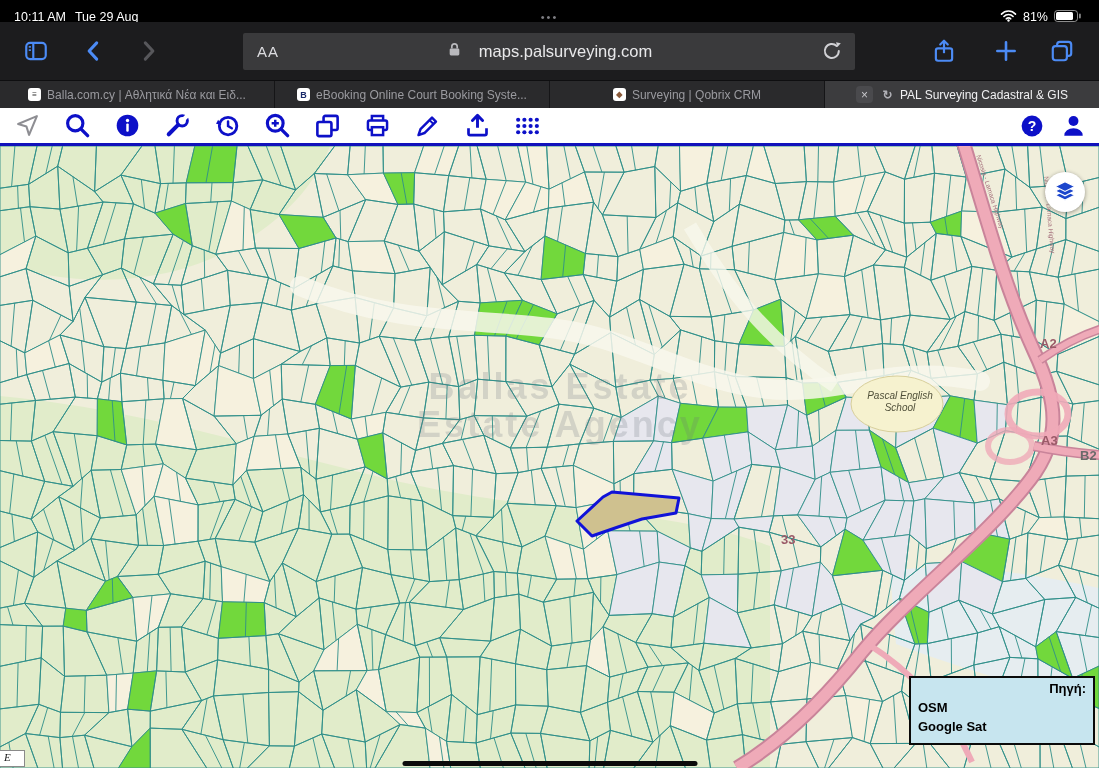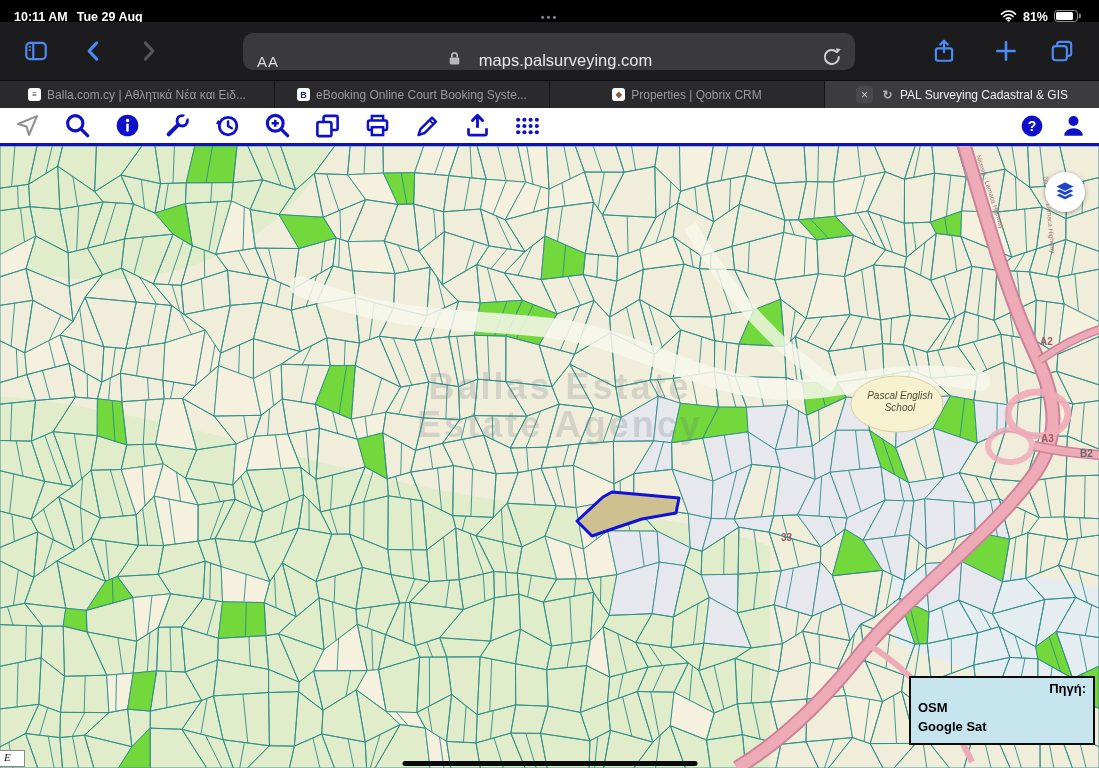--- a/index.html
+++ b/index.html
@@ -1,30 +1,30 @@
 <!DOCTYPE html>
 <html><head>
 <meta charset="utf-8">
 <style>
   html,body{margin:0;padding:0;background:#000;}
   body{width:1099px;height:768px;overflow:hidden;font-family:"Liberation Sans",sans-serif;-webkit-font-smoothing:antialiased;}
   .screen{position:relative;width:1099px;height:768px;background:#000;}
 
   
   .status-bar{position:absolute;top:0;left:0;width:100%;height:34px;background:#000;color:#fff;
-    display:flex;align-items:center;justify-content:space-between;font-size:12.5px;font-weight:700;}
+    display:flex;align-items:center;justify-content:space-between;font-size:12.5px;font-weight:400;}
   .sb-left{display:flex;gap:9px;padding-left:14px;}
   .sb-center{position:absolute;left:50%;transform:translateX(-50%);color:#7d7d82;font-size:11px;letter-spacing:2px;}
   .sb-right{display:flex;align-items:center;gap:6px;padding-right:18px;}
 
   
   .browser-bar{position:absolute;top:22px;left:0;width:100%;height:58px;background:#1c1c1e;}
   .chrome-btn{position:absolute;top:16px;background:none;border:none;padding:0;cursor:pointer;width:28px;height:28px;}
-  .addr{position:absolute;left:243px;top:11px;width:612px;height:37px;background:#3a3a3c;border-radius:10px;
-    display:flex;align-items:flex-end;color:#e8e8ea;}
+  .addr{position:absolute;left:243px;top:11px;width:612px;height:37px;background:#3a3a3c;border-radius:2px;
+    display:flex;align-items:center;color:#e8e8ea;}
   .addr .aa{font-size:15px;color:#dcdce0;padding:0 4px 0 14px;letter-spacing:1px;background:none;border:none;cursor:pointer;}
   .addr .mid{flex:1;display:flex;align-items:center;justify-content:center;gap:18px;font-size:16.5px;}
   .addr .reload{background:none;border:none;padding:0 12px 0 4px;cursor:pointer;height:24px;}
 
   
   .tab-bar{position:absolute;top:80px;left:0;width:100%;height:28px;background:#202022;display:flex;border-top:1px solid #0e0e10;box-sizing:border-box;}
   .tab{flex:1;display:flex;align-items:center;justify-content:center;gap:6px;background:#2a2a2c;color:#9a9a9f;
     font-size:12px;border-right:1px solid #151517;overflow:hidden;white-space:nowrap;cursor:pointer;padding:0 8px;min-width:0;}
   .tab:last-child{border-right:none;}
   .tab.active{background:#3c3c3e;color:#f0f0f2;}
@@ -45,21 +45,21 @@
   .ticon{width:27px;height:27px;background:none;border:none;padding:0;cursor:pointer;display:flex;align-items:center;justify-content:center;}
   .ticon svg{display:block;}
 
   
   .map{position:absolute;top:146px;left:0;width:1099px;height:622px;overflow:hidden;background:#f0eedb;}
   #map-svg{position:absolute;left:0;top:0;}
   .watermark{position:absolute;left:290px;top:222px;width:540px;text-align:center;font-size:36px;font-weight:bold;
     color:rgba(105,112,125,.22);letter-spacing:3px;line-height:1.05;pointer-events:none;}
   .maplabel{position:absolute;pointer-events:none;}
   .school{left:864px;top:244px;width:72px;font-size:10px;line-height:1.2;text-align:center;color:#50503a;font-style:italic;}
-  .badge{font-size:10px;font-weight:bold;color:#9a5a68;}
+  .badge{font-size:13px;font-weight:bold;color:#9a5a68;}
   .ra2{left:1040px;top:190px;} .ra3{left:1041px;top:287px;} .rb2{left:1080px;top:302px;color:#6a6a6a;} .r55{left:781px;top:386px;}
   .hwy{font-size:6.5px;color:#a5707c;white-space:nowrap;transform-origin:0 0;}
   .hwy1{left:982px;top:8px;transform:rotate(72deg);}
   .hwy2{left:1050px;top:30px;transform:rotate(85deg);}
   .layers-btn{position:absolute;right:14px;top:26px;width:40px;height:40px;border-radius:50%;background:#fff;border:none;
     box-shadow:0 1px 4px rgba(0,0,0,.4);display:flex;align-items:center;justify-content:center;cursor:pointer;padding:0;}
   .coord-box{position:absolute;left:0;top:551px;background:#fff;border:1px solid #8a8a8a;border-left:none;
     padding:3px 7px;font-size:12.5px;color:#222;line-height:1.35;}
   .e-box{position:absolute;left:0;top:604px;background:#fff;border:1px solid #8a8a8a;border-left:none;width:20px;height:15px;
     font-family:"Liberation Serif",serif;font-style:italic;font-size:11px;padding-left:4px;color:#222;}
@@ -163,21 +163,21 @@
     <div class="tab">
       <span class="fav fav1">≡</span>
       <span class="tlabel">Balla.com.cy | Αθλητικά Νέα και Ειδ...</span>
     </div>
     <div class="tab">
       <span class="fav fav2">B</span>
       <span class="tlabel">eBooking Online Court Booking Syste...</span>
     </div>
     <div class="tab">
       <span class="fav fav3">◆</span>
-      <span class="tlabel">Properties | Qobrix CRM</span>
+      <span class="tlabel">Surveying | Qobrix CRM</span>
     </div>
     <div class="tab active">
       <button class="tab-close">×</button>
       <span class="fav fav4">↻</span>
       <span class="tlabel">PAL Surveying Cadastral &amp; GIS</span>
     </div>
   </nav>
 
   <div class="map-toolbar">
     <div class="tb-left">

